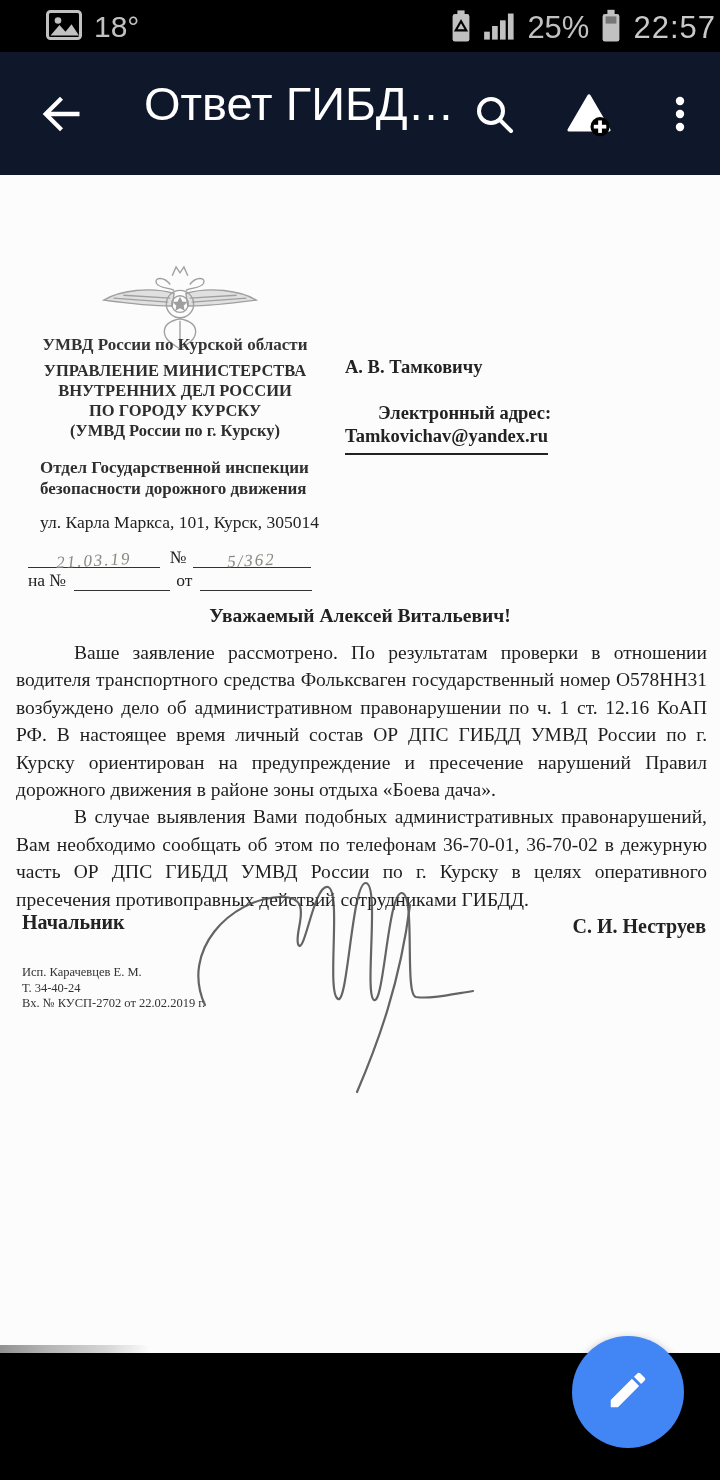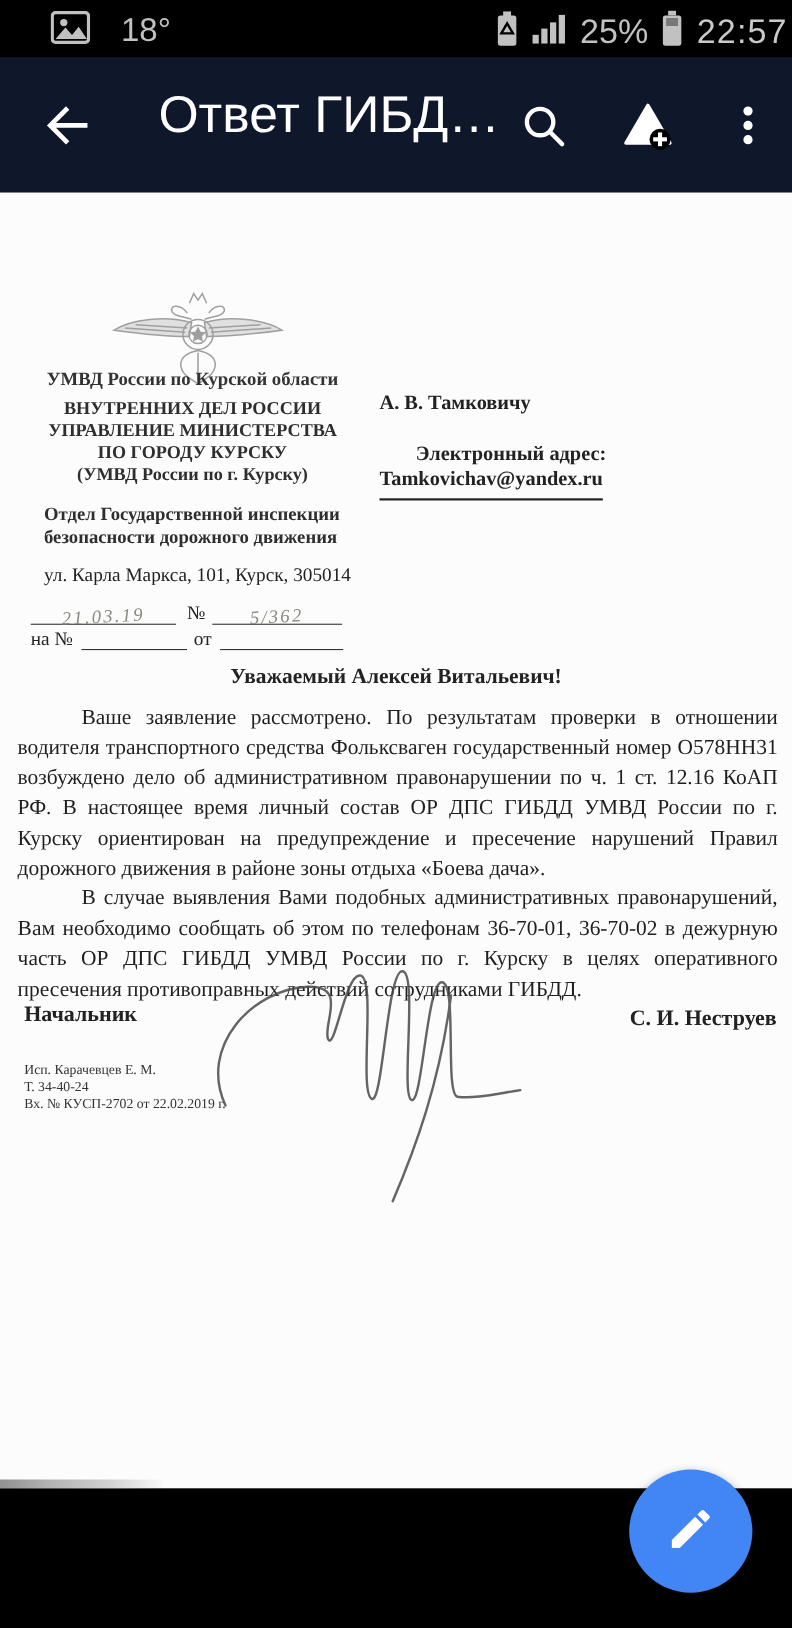--- a/index.html
+++ b/index.html
@@ -2,21 +2,21 @@
 <html><head>
 <meta charset="utf-8">
 <style>
   * { margin:0; padding:0; box-sizing:border-box; }
   html,body { width:720px; height:1480px; background:#000; overflow:hidden;
               font-family:"Liberation Sans", sans-serif; }
 
   
   .statusbar { position:absolute; top:0; left:0; width:720px; height:52px;
                background:#000; color:#c1c1c1; }
-  .sb-left { position:absolute; left:46px; top:10px; display:flex; align-items:center; gap:28px; }
+  .sb-left { position:absolute; left:46px; top:10px; display:flex; align-items:center; gap:12px; }
   .sb-temp { font-size:30px; color:#c1c1c1; }
   .sb-right { position:absolute; right:4px; top:8px; display:flex; align-items:center; gap:10px; }
   .sb-pct  { font-size:31px; color:#c1c1c1; }
   .sb-time { font-size:31px; color:#c9c9c9; letter-spacing:1px; }
 
   
   .appbar { position:absolute; top:52px; left:0; width:720px; height:123px; background:#0f172a; }
   .back-btn { position:absolute; left:34px; top:36px; width:52px; height:52px; }
   .appbar-title { position:absolute; left:144px; top:24px; width:330px;
                   font-size:47px; font-weight:500; color:#fff; white-space:nowrap;
@@ -165,22 +165,22 @@
     <circle cx="82" cy="42" r="14"></circle>
       <circle cx="82" cy="42" r="8.5"></circle>
     <path d="M82 36 l2 4 4 .5 -3 3 .8 4 -3.8-2 -3.8 2 .8-4 -3-3 4-.5 z" fill="#8f8f8f"></path>
     <path d="M82 57 C72 59, 66 63, 66 70 C66 79, 75 83, 82 88 C89 83, 98 79, 98 70 C98 63, 92 59, 82 57 Z"></path>
     <line x1="82" y1="59" x2="82" y2="86"></line>
   </svg>
 
   <div class="abs org-region">УМВД России по Курской области</div>
 
   <div class="abs org-lines">
+    <div>УПРАВЛЕНИЕ МИНИСТЕРСТВА</div>
     <div>ВНУТРЕННИХ ДЕЛ РОССИИ</div>
-    <div>УПРАВЛЕНИЕ МИНИСТЕРСТВА</div>
     <div>ПО ГОРОДУ КУРСКУ</div>
     <div>(УМВД России по г. Курску)</div>
   </div>
 
   <div class="abs recipient-name">А. В. Тамковичу</div>
   <div class="abs email-label">Электронный адрес:</div>
   <div class="abs email-value">Tamkovichav@yandex.ru</div>
 
   <div class="abs dept">
     <div>Отдел Государственной инспекции</div>

